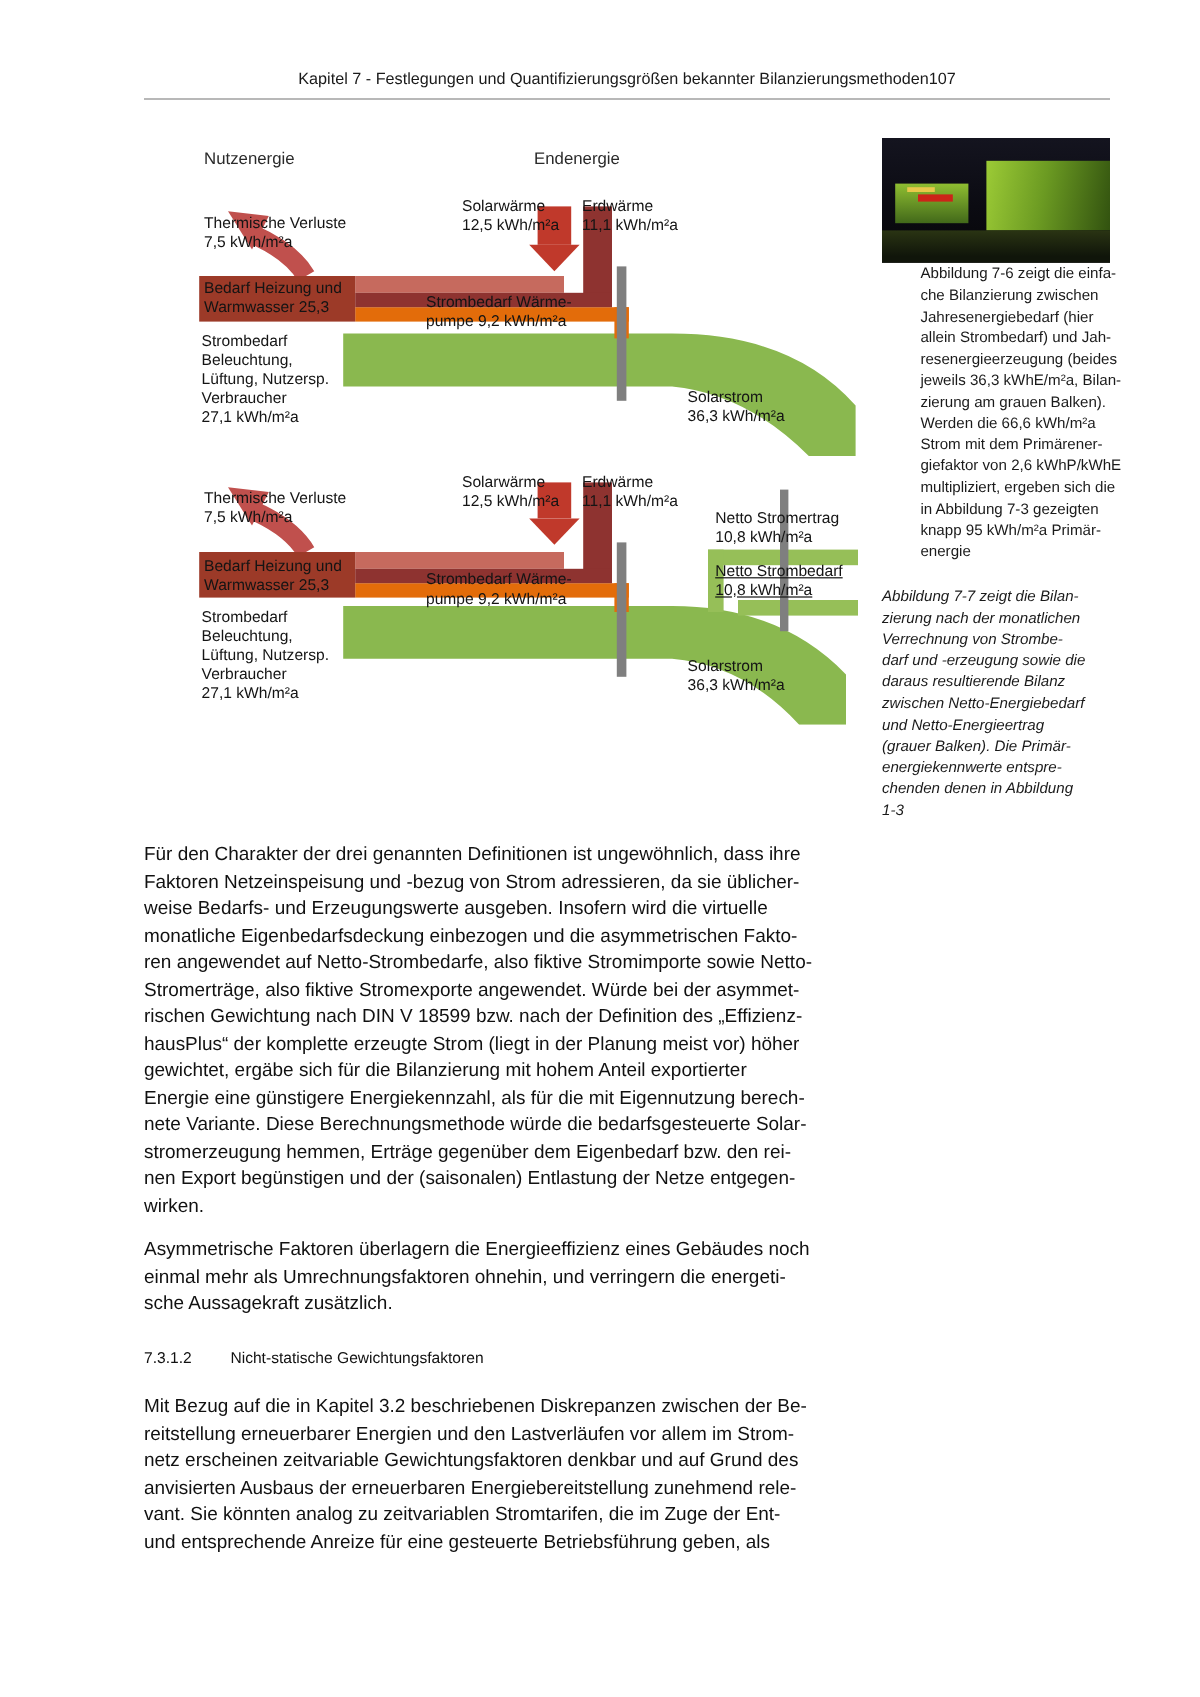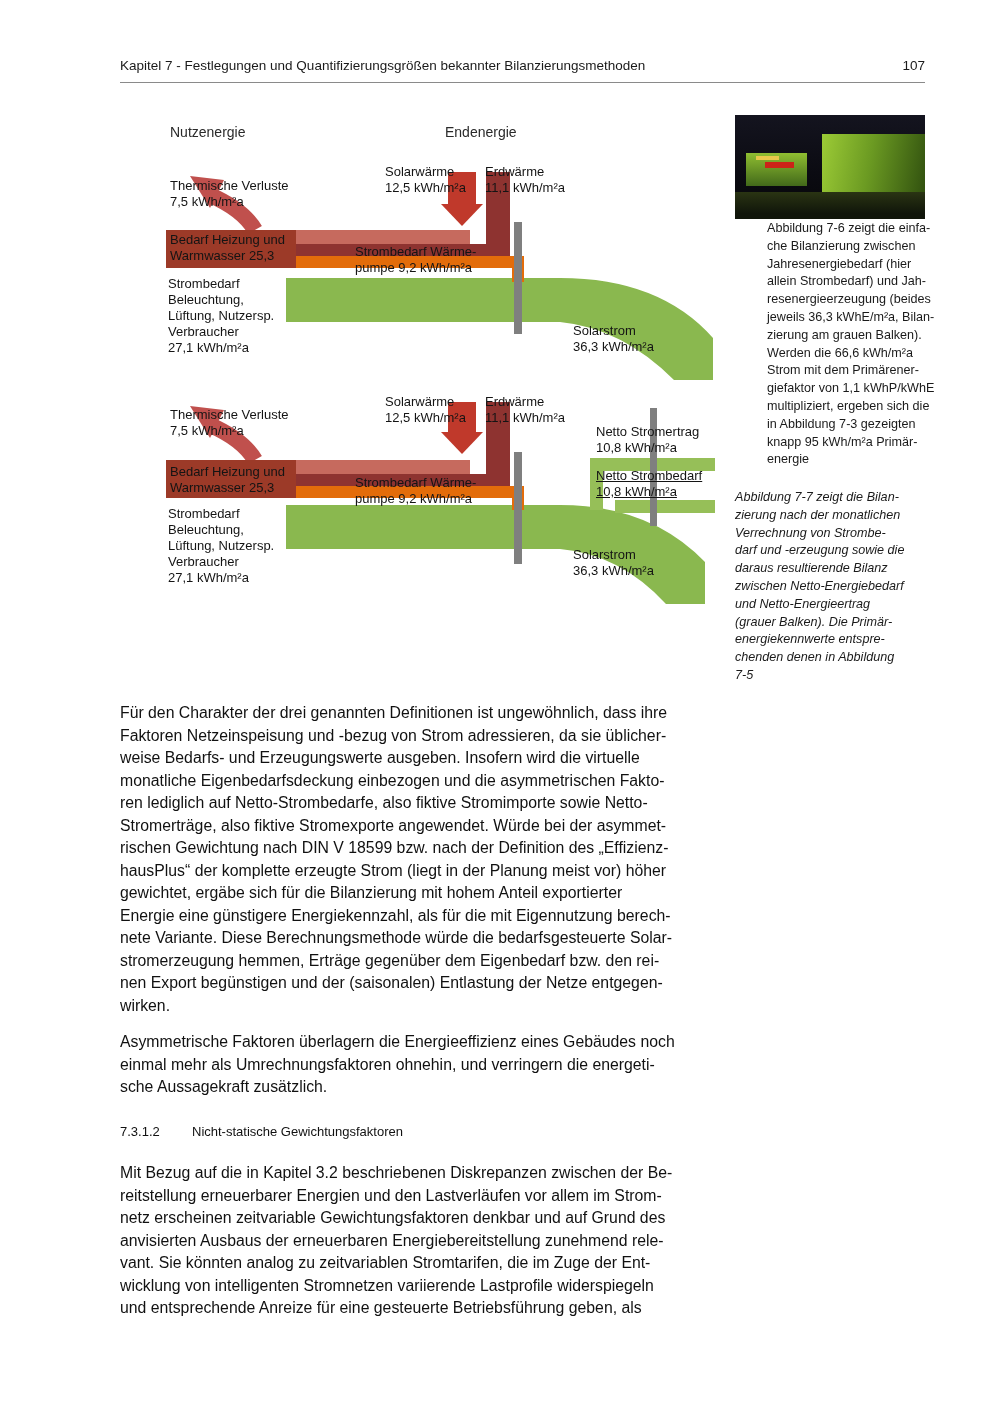--- a/index.html
+++ b/index.html
@@ -1,20 +1,20 @@
 <!DOCTYPE html>
 <html><head>
 <meta charset="utf-8">
 <style>
   html,body{margin:0;padding:0;}
   body{background:#ffffff;font-family:"Liberation Sans",sans-serif;color:#111;}
   .page{position:relative;width:1000px;height:1414px;background:#ffffff;overflow:hidden;}
 
   
-  .header{position:absolute;left:120px;top:58px;width:805px;display:flex;justify-content:space-between;
+  .header{position:absolute;left:120px;top:58px;width:805px;display:flex;justify-content:center;
           font-size:13.5px;color:#1a1a1a;}
   .header-rule{position:absolute;left:120px;top:82px;width:805px;border-top:1px solid #8a8a8a;}
 
   
   .sankey-wrap{position:absolute;}
   .sankey-wrap svg{position:absolute;left:0;top:0;}
   .dlabel{position:absolute;font-size:13px;line-height:16px;color:#141414;white-space:nowrap;}
   .dlabel .tline{white-space:nowrap;}
   .axis-label{font-size:14px;color:#2a2a2a;}
 
@@ -189,46 +189,46 @@
   <div class="margin-note" style="top:220px;margin-left:32px;">
       <div class="tline">Abbildung 7-6 zeigt die einfa-</div>
       <div class="tline">che Bilanzierung zwischen</div>
       <div class="tline">Jahresenergiebedarf (hier</div>
       <div class="tline">allein Strombedarf) und Jah-</div>
       <div class="tline">resenergieerzeugung (beides</div>
       <div class="tline">jeweils 36,3 kWhE/m²a, Bilan-</div>
       <div class="tline">zierung am grauen Balken).</div>
       <div class="tline">Werden die 66,6 kWh/m²a</div>
       <div class="tline">Strom mit dem Primärener-</div>
-      <div class="tline">giefaktor von 1,1 kWhP/kWhE</div>
+      <div class="tline">giefaktor von 2,6 kWhP/kWhE</div>
       <div class="tline">multipliziert, ergeben sich die</div>
       <div class="tline">in Abbildung 7-3 gezeigten</div>
       <div class="tline">knapp 95 kWh/m²a Primär-</div>
       <div class="tline">energie</div>
     </div>
   <div class="margin-note" style="top:489px;font-style:italic;">
       <div class="tline">Abbildung 7-7 zeigt die Bilan-</div>
       <div class="tline">zierung nach der monatlichen</div>
       <div class="tline">Verrechnung von Strombe-</div>
       <div class="tline">darf und -erzeugung sowie die</div>
       <div class="tline">daraus resultierende Bilanz</div>
       <div class="tline">zwischen Netto-Energiebedarf</div>
       <div class="tline">und Netto-Energieertrag</div>
       <div class="tline">(grauer Balken). Die Primär-</div>
       <div class="tline">energiekennwerte entspre-</div>
       <div class="tline">chenden denen in Abbildung</div>
-      <div class="tline">7-5</div>
+      <div class="tline">1-3</div>
     </div>
 
   <div class="para" style="top:702px;">
       <div class="tline">Für den Charakter der drei genannten Definitionen ist ungewöhnlich, dass ihre</div>
       <div class="tline">Faktoren Netzeinspeisung und -bezug von Strom adressieren, da sie üblicher-</div>
       <div class="tline">weise Bedarfs- und Erzeugungswerte ausgeben. Insofern wird die virtuelle</div>
       <div class="tline">monatliche Eigenbedarfsdeckung einbezogen und die asymmetrischen Fakto-</div>
-      <div class="tline">ren lediglich auf Netto-Strombedarfe, also fiktive Stromimporte sowie Netto-</div>
+      <div class="tline">ren angewendet auf Netto-Strombedarfe, also fiktive Stromimporte sowie Netto-</div>
       <div class="tline">Stromerträge, also fiktive Stromexporte angewendet. Würde bei der asymmet-</div>
       <div class="tline">rischen Gewichtung nach DIN V 18599 bzw. nach der Definition des „Effizienz-</div>
       <div class="tline">hausPlus“ der komplette erzeugte Strom (liegt in der Planung meist vor) höher</div>
       <div class="tline">gewichtet, ergäbe sich für die Bilanzierung mit hohem Anteil exportierter</div>
       <div class="tline">Energie eine günstigere Energiekennzahl, als für die mit Eigennutzung berech-</div>
       <div class="tline">nete Variante. Diese Berechnungsmethode würde die bedarfsgesteuerte Solar-</div>
       <div class="tline">stromerzeugung hemmen, Erträge gegenüber dem Eigenbedarf bzw. den rei-</div>
       <div class="tline">nen Export begünstigen und der (saisonalen) Entlastung der Netze entgegen-</div>
       <div class="tline">wirken.</div>
     </div>
@@ -242,17 +242,16 @@
     <span class="num">7.3.1.2</span>
     <span>Nicht-statische Gewichtungsfaktoren</span>
   </div>
 
   <div class="para" style="top:1162px;">
       <div class="tline">Mit Bezug auf die in Kapitel 3.2 beschriebenen Diskrepanzen zwischen der Be-</div>
       <div class="tline">reitstellung erneuerbarer Energien und den Lastverläufen vor allem im Strom-</div>
       <div class="tline">netz erscheinen zeitvariable Gewichtungsfaktoren denkbar und auf Grund des</div>
       <div class="tline">anvisierten Ausbaus der erneuerbaren Energiebereitstellung zunehmend rele-</div>
       <div class="tline">vant. Sie könnten analog zu zeitvariablen Stromtarifen, die im Zuge der Ent-</div>
-      <div class="tline">wicklung von intelligenten Stromnetzen variierende Lastprofile widerspiegeln</div>
       <div class="tline">und entsprechende Anreize für eine gesteuerte Betriebsführung geben, als</div>
     </div>
 
 </div>
 
 </body></html>

